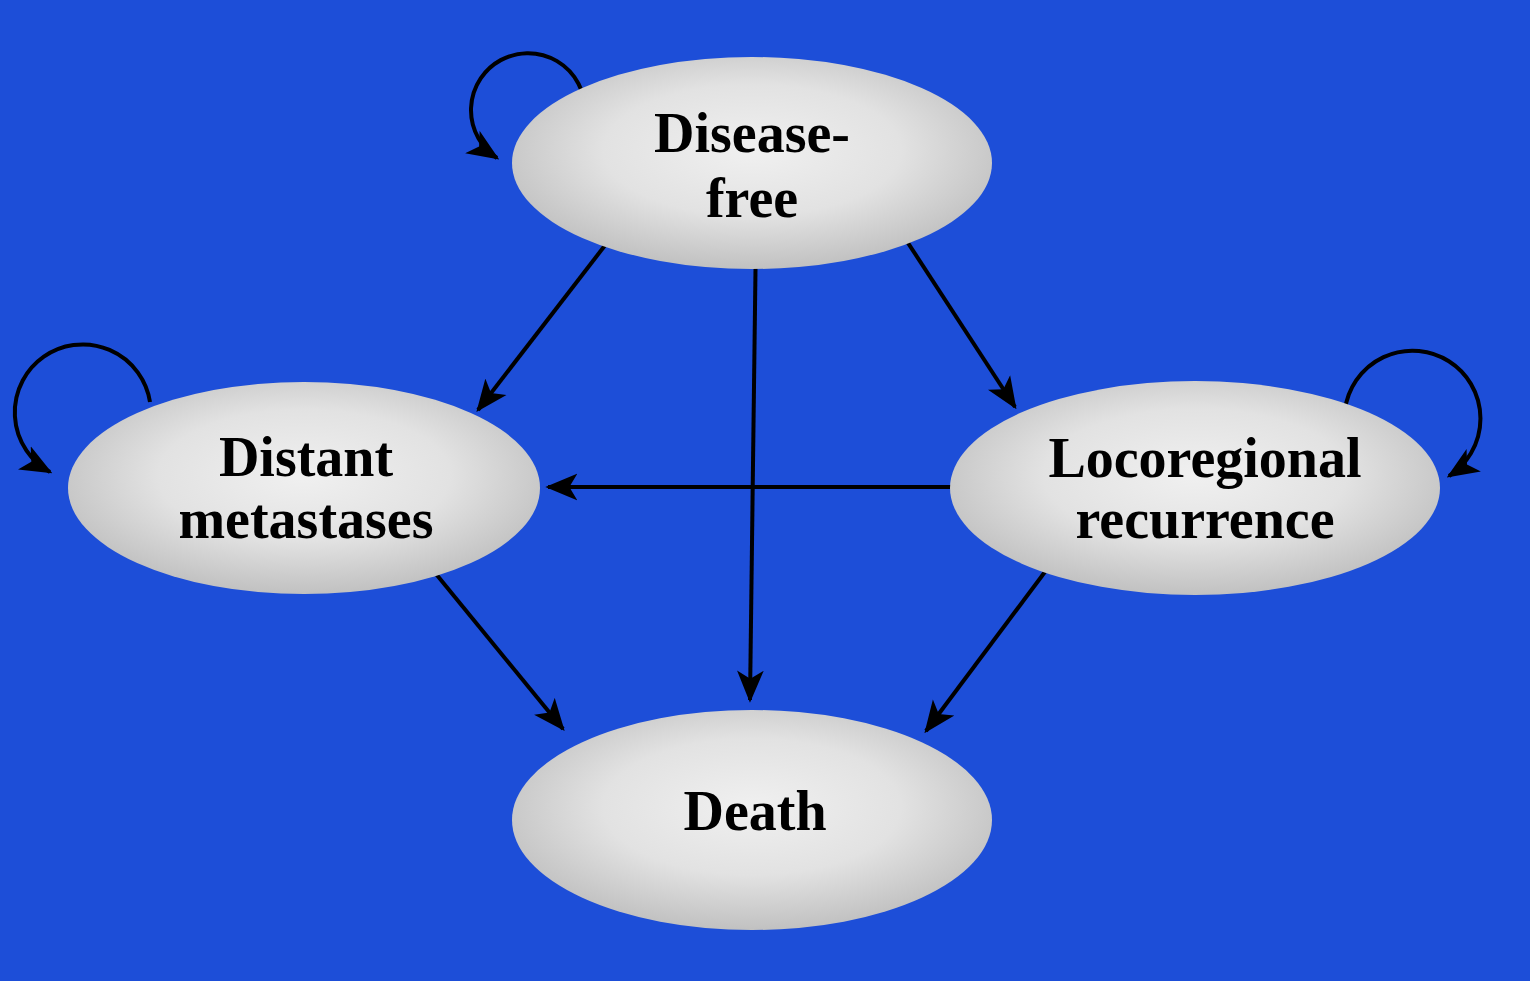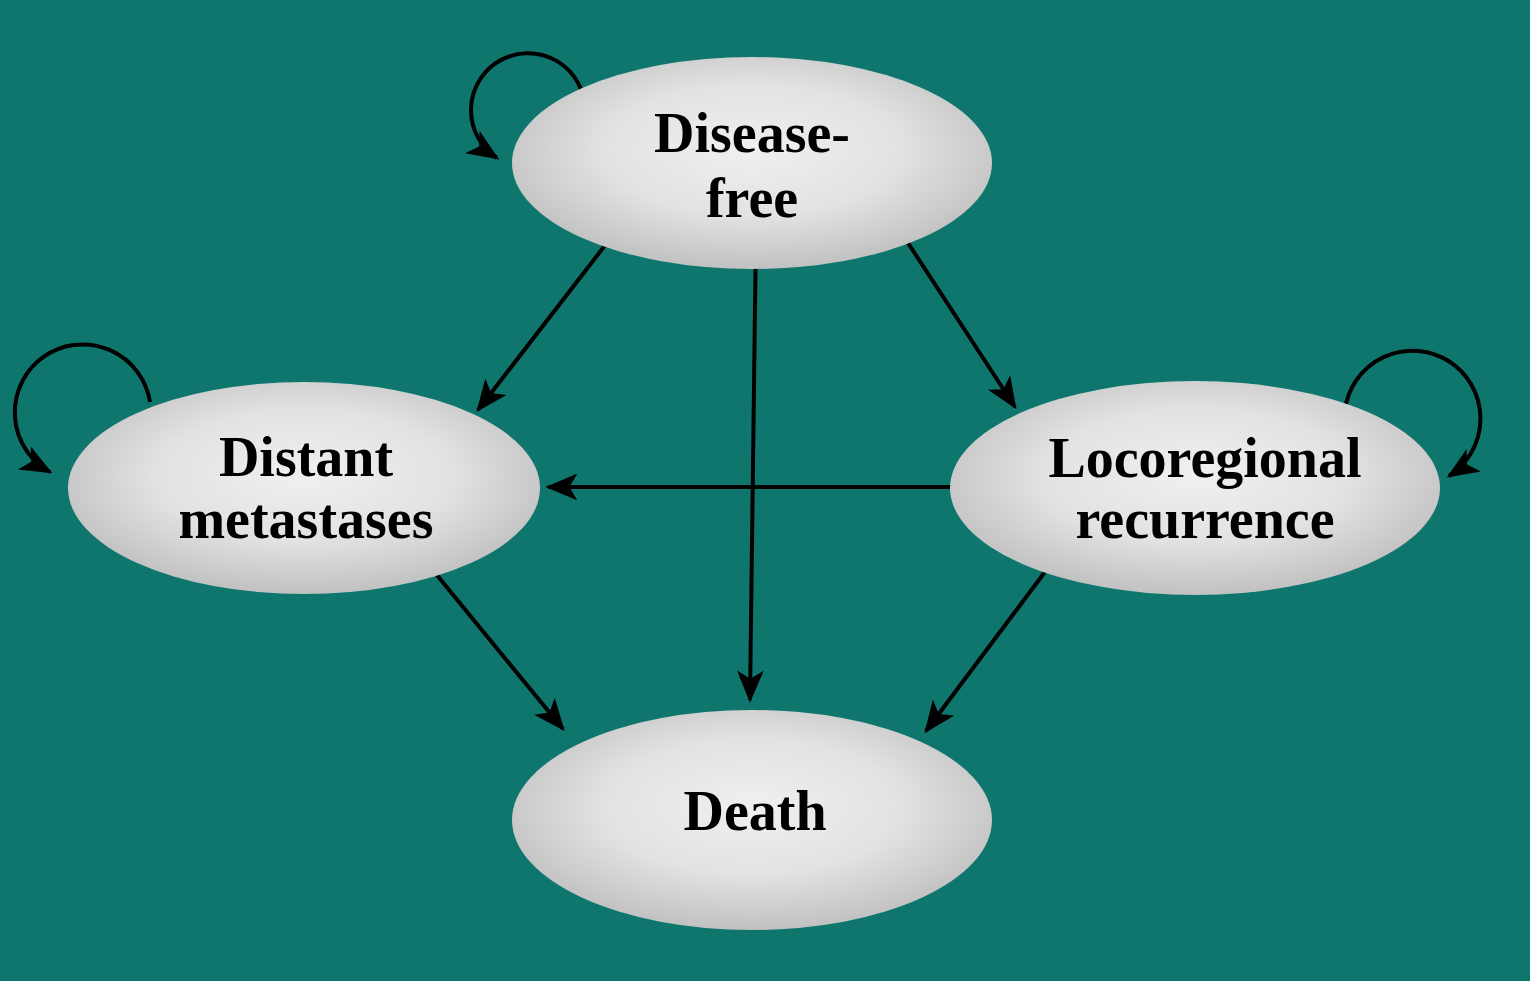--- a/index.html
+++ b/index.html
@@ -4,21 +4,21 @@
 <style>
   html, body {
     margin: 0;
     padding: 0;
     background: #ffffff;
   }
   .canvas {
     position: relative;
     width: 1530px;
     height: 981px;
-    background: #0f766e;
+    background: #1d4ed8;
     overflow: hidden;
   }
   svg.diagram {
     position: absolute;
     inset: 0;
     width: 100%;
     height: 100%;
   }
   .edge {
     fill: none;

